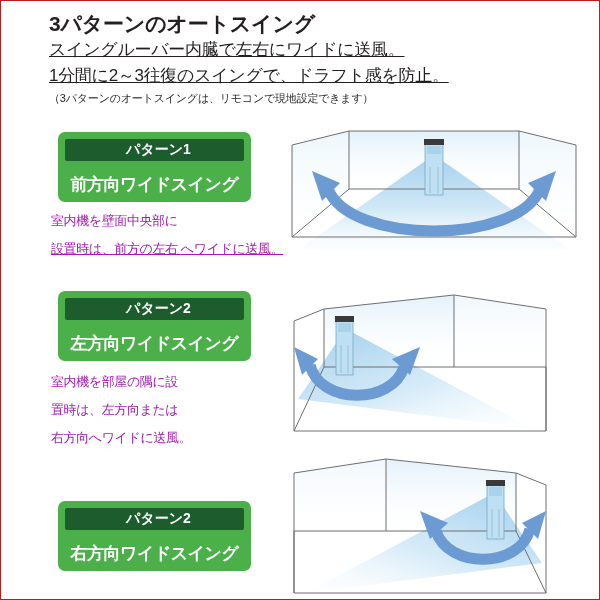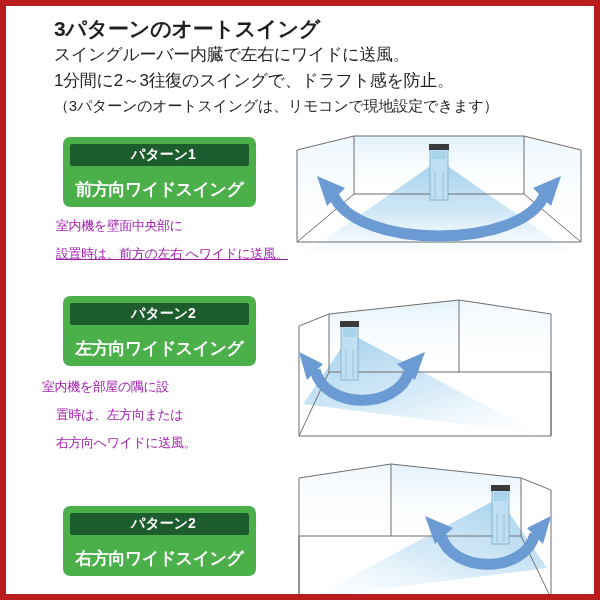--- a/index.html
+++ b/index.html
@@ -9,21 +9,21 @@
     background: #ffffff;
   }
   body {
     font-family: "Liberation Sans", "DejaVu Sans", sans-serif;
   }
   #page {
     position: relative;
     width: 600px;
     height: 600px;
     background: #ffffff;
-    border: 6px solid #b91c1c;
+    border: 1px solid #b91c1c;
     box-sizing: border-box;
     overflow: hidden;
   }
 
   
   .header {
     position: absolute;
     left: 48px;
     top: 10px;
     width: 540px;
@@ -35,23 +35,24 @@
     letter-spacing: -0.2px;
     line-height: 1.25;
     white-space: nowrap;
   }
   .subline {
     font-size: 17px;
     color: #231f20;
     line-height: 1.5;
     letter-spacing: -0.3px;
     white-space: nowrap;
+    text-decoration: underline;
   }
   .note {
-    font-size: 15px;
+    font-size: 11px;
     color: #231f20;
     line-height: 1.5;
     letter-spacing: -0.2px;
     white-space: nowrap;
     margin-top: 2px;
   }
 
   
   .badge {
     position: absolute;
@@ -170,21 +171,21 @@
     </svg>
   </div>
 
   <div class="badge" style="left:57px; top:290px;">
     <div class="badge-inner">
       <div class="badge-inner-text">パターン2</div>
     </div>
     <div class="badge-main-text">左方向ワイドスイング</div>
   </div>
 
-  <div class="bodycopy" style="left:36px; top:371px;">室内機を部屋の隅に設</div>
+  <div class="bodycopy" style="left:50px; top:371px;">室内機を部屋の隅に設</div>
   <div class="bodycopy" style="left:50px; top:399px;">置時は、左方向または</div>
   <div class="bodycopy" style="left:50px; top:427px;">右方向へワイドに送風。</div>
 
   <div class="diagram" style="left:283px; top:288px;">
     <svg width="300" height="150" viewBox="0 0 300 150">
       <defs>
         <linearGradient id="cone2" x1="0.1" y1="0" x2="0.9" y2="1">
           <stop offset="0%" stop-color="#9ecdec" stop-opacity="0.95"></stop>
           <stop offset="55%" stop-color="#c4e2f5" stop-opacity="0.7"></stop>
           <stop offset="100%" stop-color="#eef7fd" stop-opacity="0.15"></stop>

